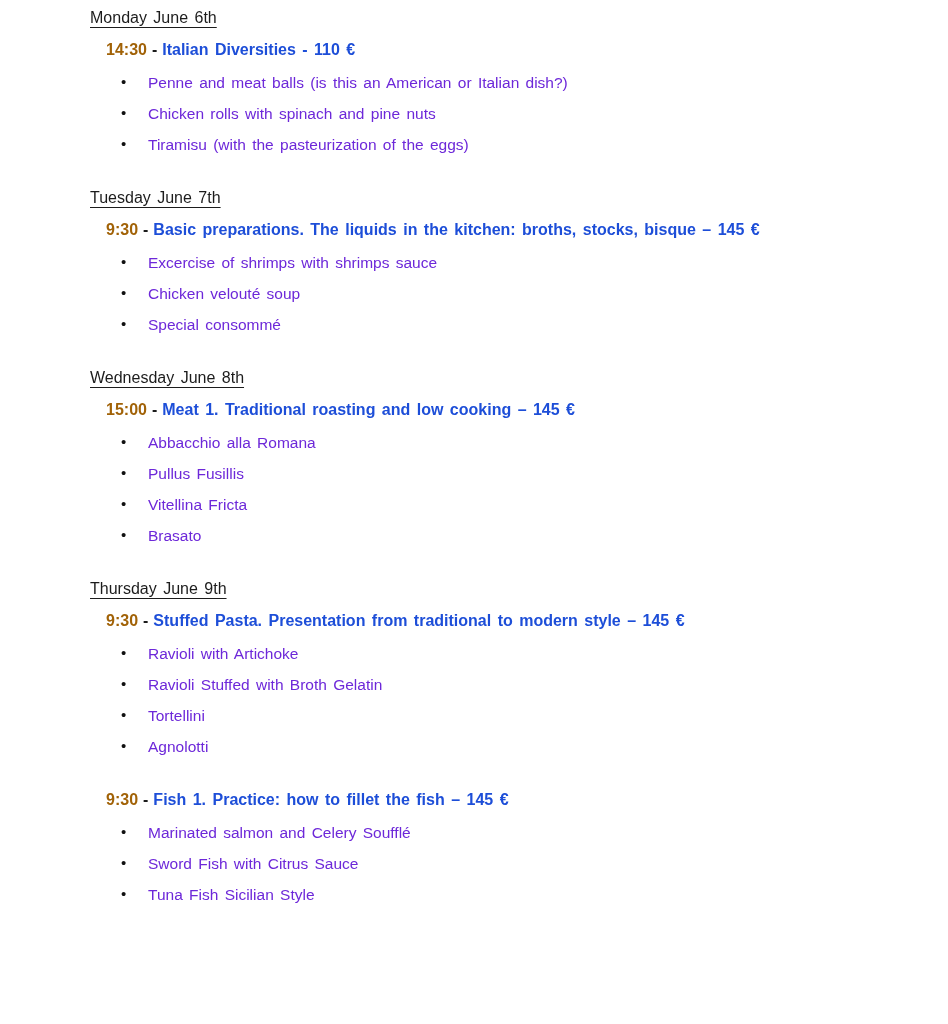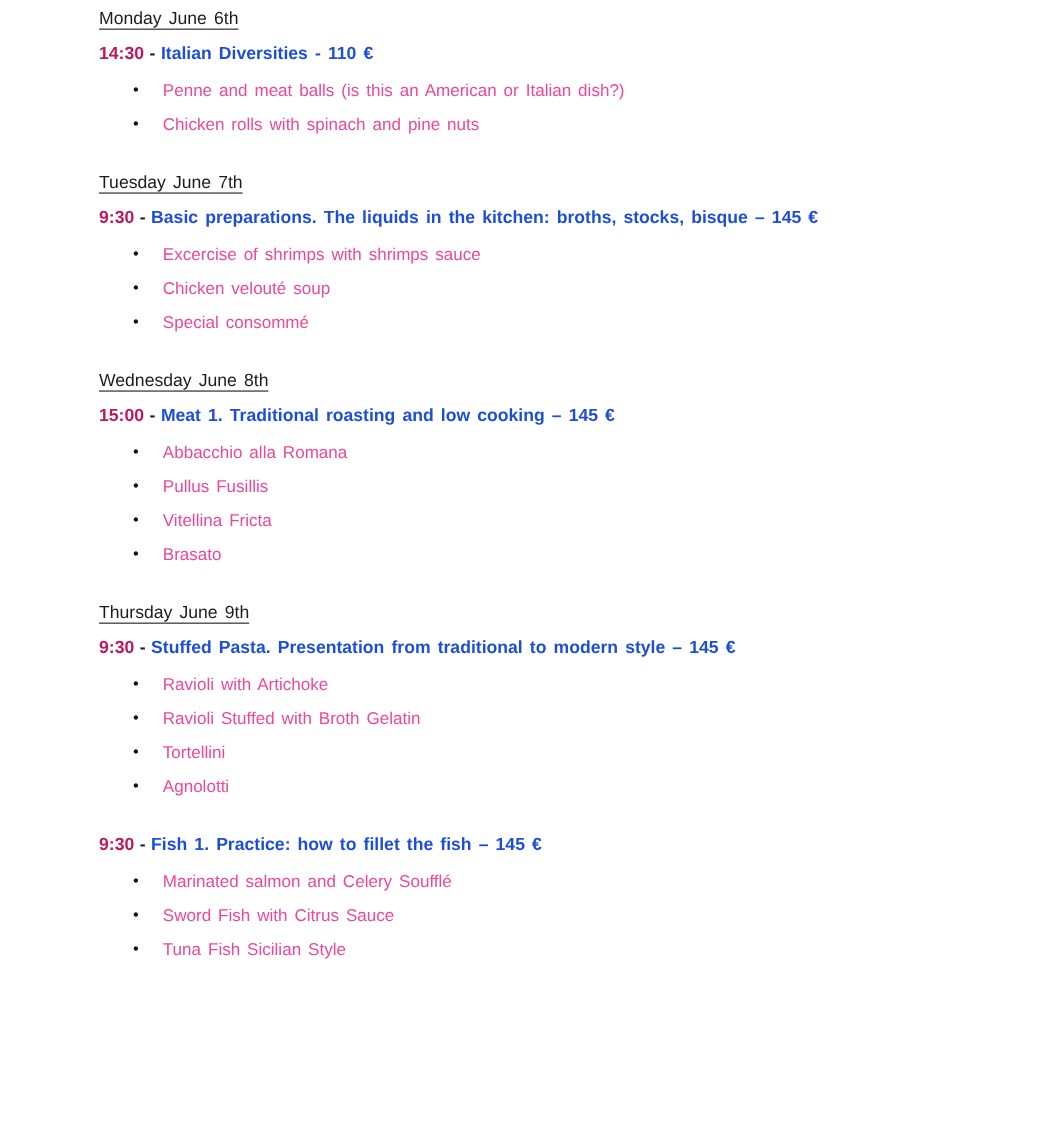--- a/index.html
+++ b/index.html
@@ -34,40 +34,41 @@
     word-spacing: 2px;
   }
   .session-line {
     font-size: 16px;
     font-weight: 700;
     line-height: 19px;
     margin: 0 0 14px 0;
     word-spacing: 2px;
   }
   .session-time {
-    color: #be185d;
+    color: #a16207;
+    margin-left: 16px;
   }
   .session-sep {
     color: #1c1c1c;
     margin: 0 5px;
   }
   .session-title {
     color: #1d4ed8;
   }
   ul.menu-list {
     list-style: none;
     margin: 0;
     padding: 0 0 0 58px;
   }
   ul.menu-list li {
     position: relative;
     font-size: 15.5px;
     line-height: 19px;
     margin: 0 0 12px 0;
-    color: #ec4899;
+    color: #6d28d9;
     word-spacing: 2px;
   }
   ul.menu-list li::before {
     content: "\2022";
     position: absolute;
     left: -27px;
     top: -1px;
     font-size: 15px;
     color: #111111;
   }
@@ -76,20 +77,21 @@
 <body>
 
 <div class="page">
 
   <section class="day-section">
     <h2 class="day-heading">Monday June 6th</h2>
     <p class="session-line"><span class="session-time">14:30</span><span class="session-sep">-</span><span class="session-title">Italian Diversities - 110 €</span></p>
     <ul class="menu-list">
       <li>Penne and meat balls (is this an American or Italian dish?)</li>
       <li>Chicken rolls with spinach and pine nuts</li>
+      <li>Tiramisu (with the pasteurization of the eggs)</li>
     </ul>
   </section>
 
   <section class="day-section">
     <h2 class="day-heading">Tuesday June 7th</h2>
     <p class="session-line"><span class="session-time">9:30</span><span class="session-sep">-</span><span class="session-title">Basic preparations. The liquids in the kitchen: broths, stocks, bisque – 145 €</span></p>
     <ul class="menu-list">
       <li>Excercise of shrimps with shrimps sauce</li>
       <li>Chicken velouté soup</li>
       <li>Special consommé</li>

